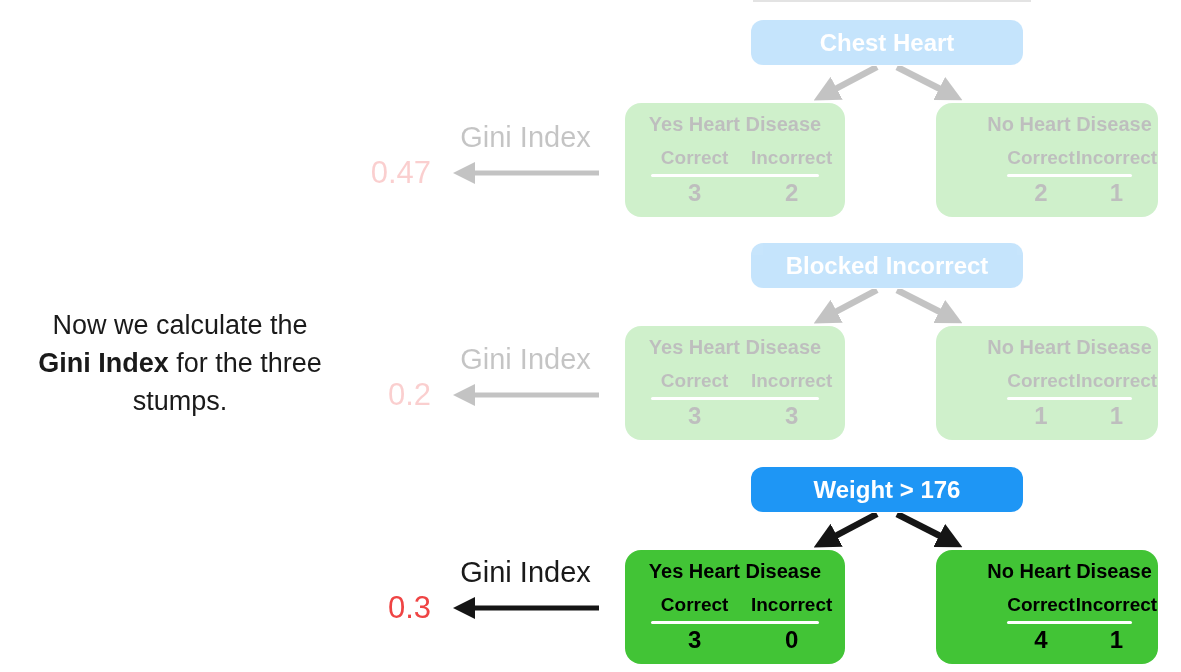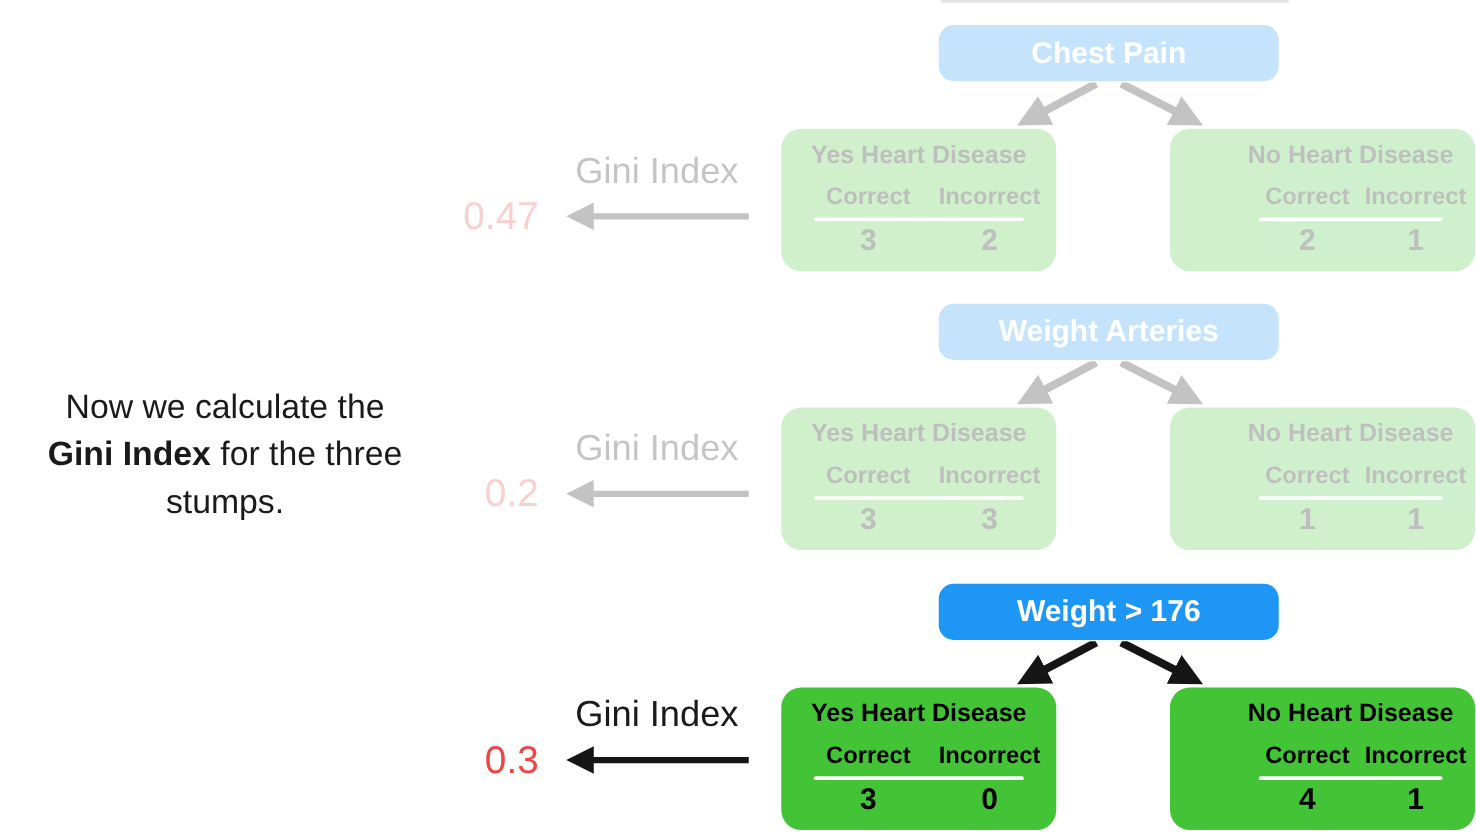--- a/index.html
+++ b/index.html
@@ -36,21 +36,21 @@
     display:flex; align-items:center; justify-content:center;
   }
 
   .tree-arrows { position:absolute; left:780px; top:46px; width:220px; height:38px; }
 
   .leaf {
     position:absolute; top:83px; height:114px;
     background:#42c436; border-radius:16px; color:#000000; text-align:center;
   }
   .leaf.left  { left:625px; width:220px; }
-  .leaf.right { left:936px; width:244px;padding-left:45px; }
+  .leaf.right { left:936px; width:222px;padding-left:45px; }
   .leaf-title { margin-top:10px; font-size:20px; font-weight:bold; }
   .leaf-cols, .leaf-nums { display:flex; font-weight:bold;margin-left:26px; }
   .leaf-cols { margin-top:11px; font-size:19px; }
   .leaf-cols span:first-child, .leaf-nums span:first-child { width:45%; }
   .leaf-cols span:last-child,  .leaf-nums span:last-child  { width:55%; }
   .leaf-line { margin:5px 26px 0 26px; height:3px; background:#ffffff; border-radius:2px; }
   .leaf-nums { margin-top:2px; font-size:24px; }
 
   
   .gini { position:absolute; left:355px; width:255px; height:80px; }
@@ -72,21 +72,21 @@
   <div class="top-line"></div>
 
   <div class="caption">
     <span>Now we calculate the</span><br>
     <b>Gini Index</b><span> for the three</span><br>
     <span>stumps.</span>
   </div>
 
   <div class="stump s1 faded">
     <div class="root-node">
-      <span>Chest Pain</span>
+      <span>Chest Heart</span>
     </div>
     <svg class="tree-arrows" viewBox="0 0 220 38">
       <defs>
         <marker id="ah0" markerWidth="4" markerHeight="4" refX="2.2" refY="2" orient="auto" markerUnits="strokeWidth">
           <path d="M0,0 L4,2 L0,4 z" fill="#151515"></path>
         </marker>
       </defs>
       <line x1="97" y1="1" x2="44" y2="29" stroke="#151515" stroke-width="6.5" marker-end="url(#ah0)"></line>
       <line x1="117" y1="1" x2="172" y2="29" stroke="#151515" stroke-width="6.5" marker-end="url(#ah0)"></line>
     </svg>
@@ -123,21 +123,21 @@
           </marker>
         </defs>
         <line x1="162" y1="12" x2="26" y2="12" stroke="#151515" stroke-width="5" marker-end="url(#gah0)"></line>
       </svg>
       <div class="gini-value">0.47</div>
     </div>
   </div>
 
   <div class="stump s2 faded">
     <div class="root-node">
-      <span>Weight Arteries</span>
+      <span>Blocked Incorrect</span>
     </div>
     <svg class="tree-arrows" viewBox="0 0 220 38">
       <defs>
         <marker id="ah1" markerWidth="4" markerHeight="4" refX="2.2" refY="2" orient="auto" markerUnits="strokeWidth">
           <path d="M0,0 L4,2 L0,4 z" fill="#151515"></path>
         </marker>
       </defs>
       <line x1="97" y1="1" x2="44" y2="29" stroke="#151515" stroke-width="6.5" marker-end="url(#ah1)"></line>
       <line x1="117" y1="1" x2="172" y2="29" stroke="#151515" stroke-width="6.5" marker-end="url(#ah1)"></line>
     </svg>

